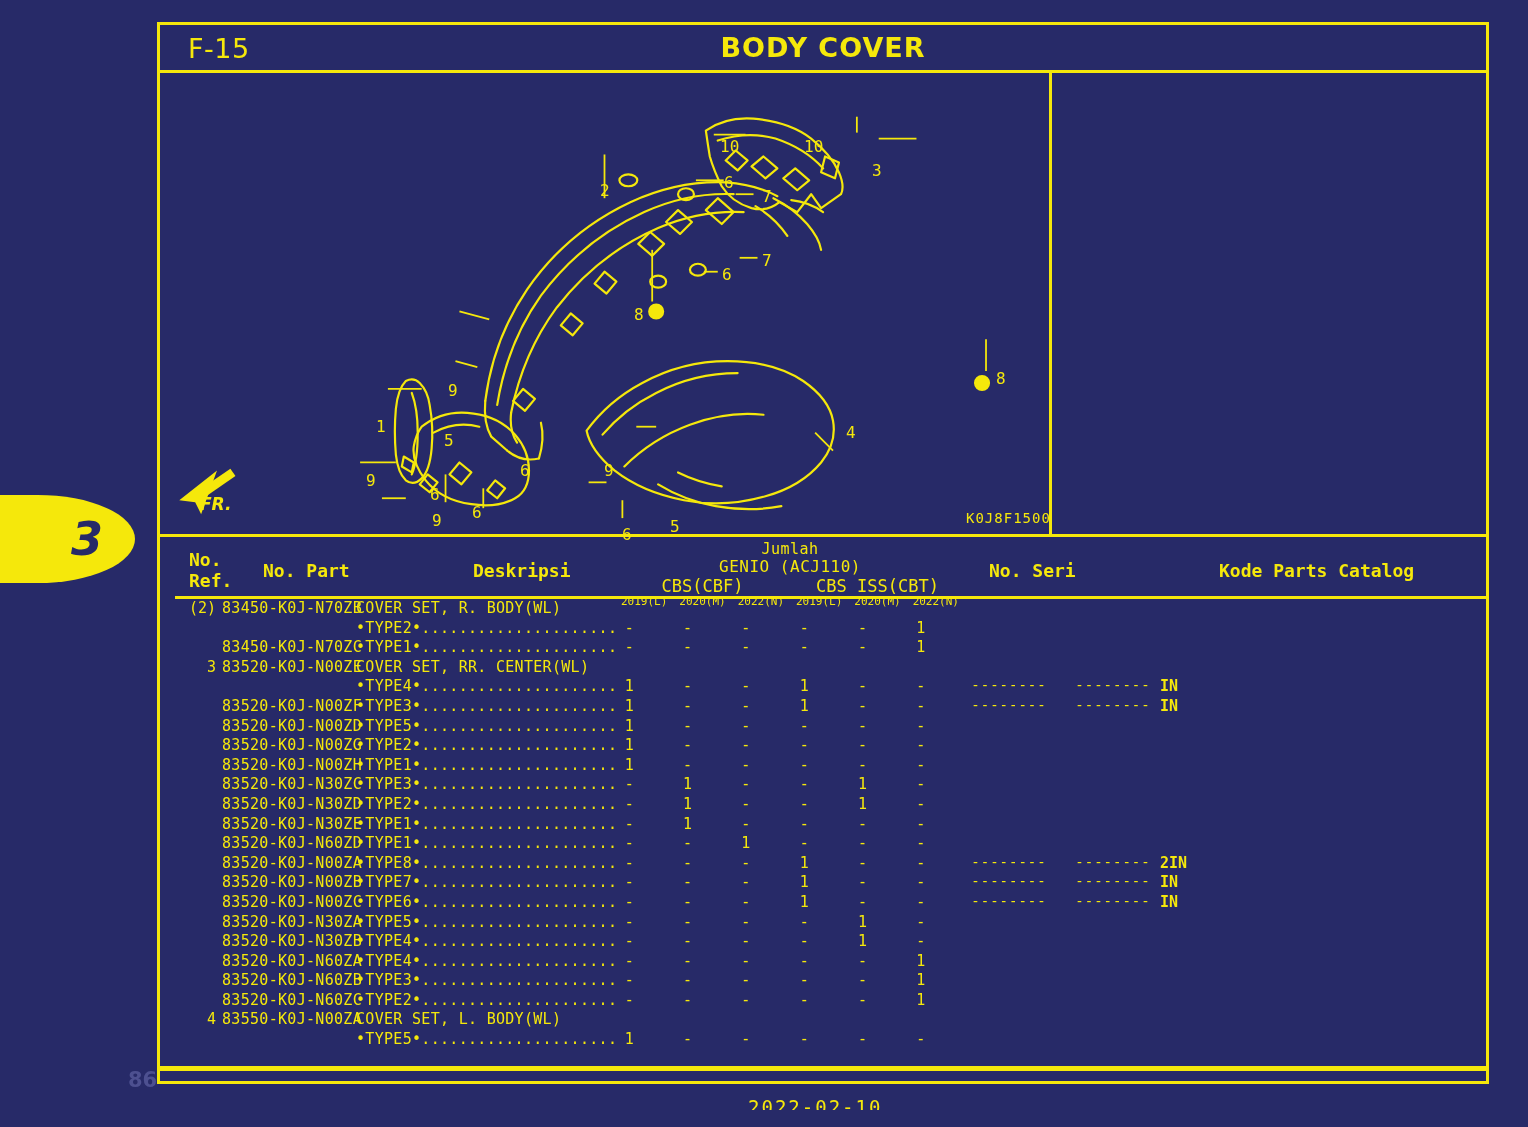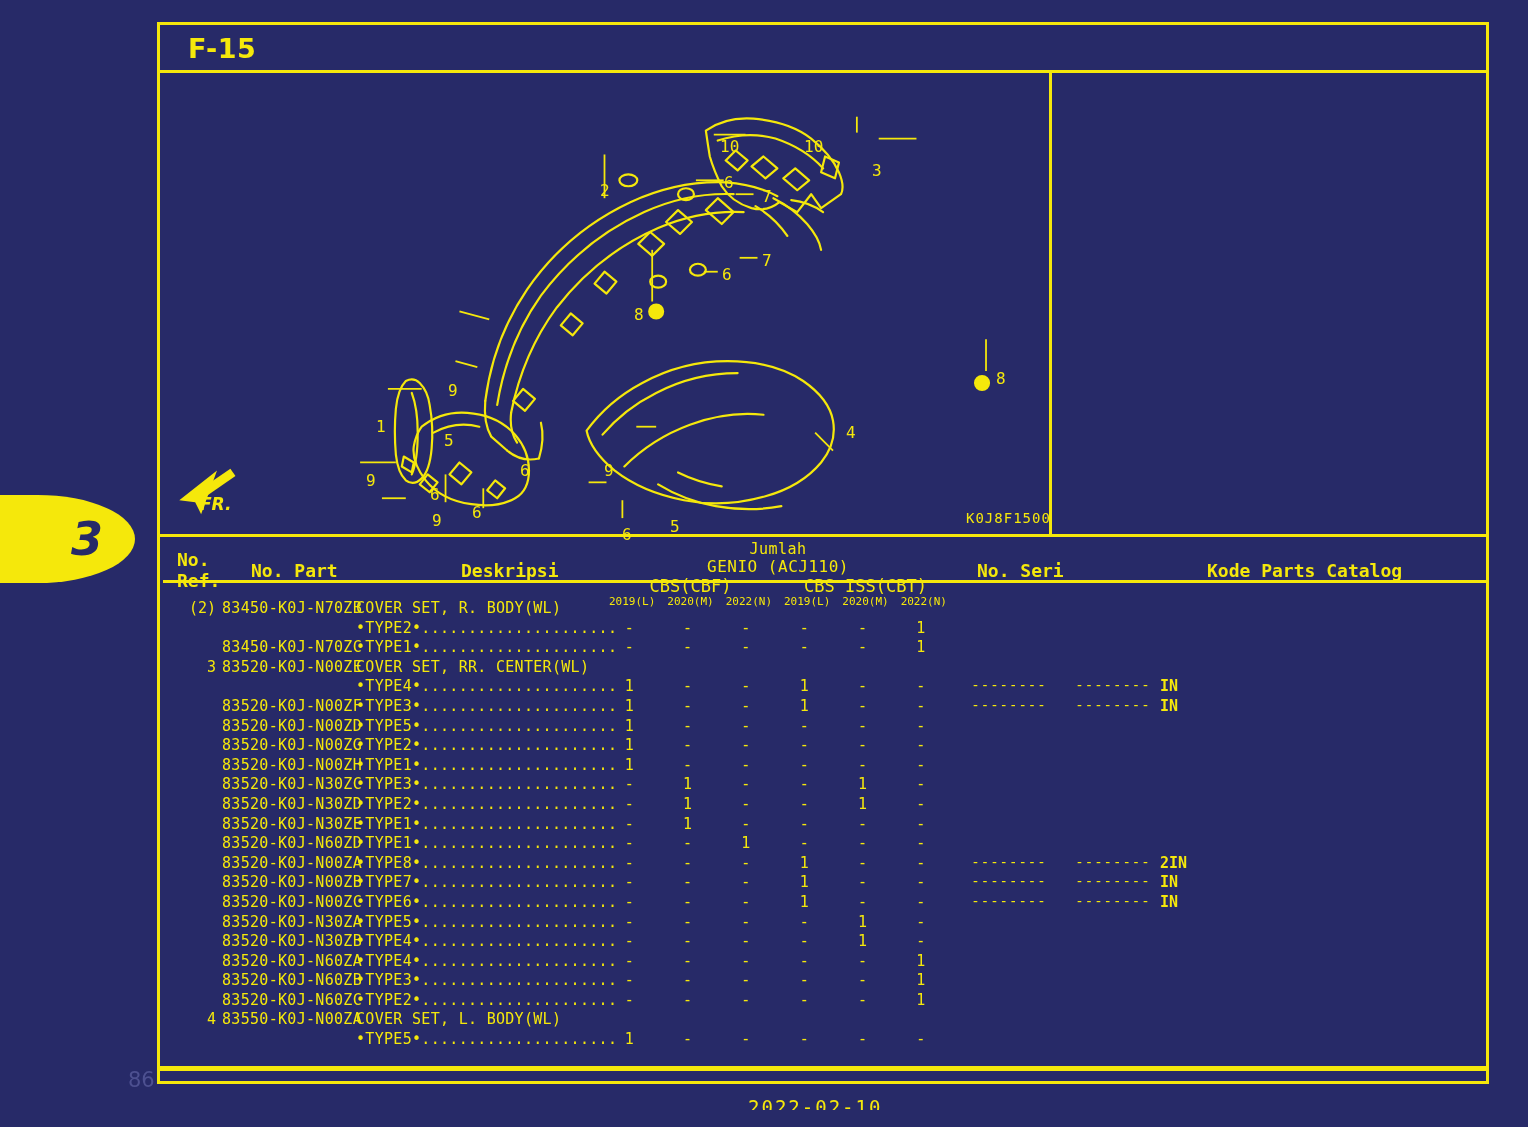--- a/index.html
+++ b/index.html
@@ -30,21 +30,21 @@
     font-weight: bold; font-style: italic;
     font-size: 46px; color: #272a68;
     line-height: 1;
   }
 
   
   .page-num {
     position: absolute;
     left: 128px; top: 1068px;
     font-family: "DejaVu Sans", sans-serif;
-    font-weight: normal; font-size: 21px;
+    font-weight: bold; font-size: 21px;
     color: #4d5090;
   }
   .footer-date {
     position: absolute;
     left: 748px; top: 1096px;
     font-family: "DejaVu Sans Mono", monospace;
     font-size: 19px; color: #f5e80b;
     letter-spacing: 2px;
     overflow: hidden; height: 14px;
   }
@@ -59,21 +59,21 @@
 
   
   .titlebar {
     position: absolute;
     left: 0; top: 0; right: 0; height: 48px;
     border-bottom: 3px solid #f5e80b;
   }
   .sheet-code {
     position: absolute; left: 28px; top: 8px;
     font-family: "DejaVu Sans", sans-serif;
-    font-weight: bold; font-size: 27px;
+    font-weight: normal; font-size: 27px;
     color: #f5e80b; letter-spacing: 0.5px;
   }
   .sheet-title {
     position: absolute; left: 0; right: 0; top: 7px;
     text-align: center;
     font-family: "DejaVu Sans", sans-serif;
     font-weight: bold; font-size: 27px;
     color: #f5e80b; letter-spacing: 1px;
   }
 
@@ -95,21 +95,21 @@
   .diagram-code {
     position: absolute;
     left: 806px; top: 437px;
     font-family: "DejaVu Sans Mono", monospace;
     font-size: 14px; color: #f5e80b; letter-spacing: 1px;
   }
 
   
   .thead {
     position: absolute;
-    left: 3px; top: 512px; right: 0; height: 46px;
+    left: 15px; top: 512px; right: 0; height: 62px;
     border-bottom: 3px solid #f5e80b;
     color: #f5e80b;
   }
   .th {
     position: absolute;
     font-family: "DejaVu Sans Mono", monospace;
     font-size: 18px; font-weight: bold;
     white-space: pre;
   }
   .th-noref   { left: 14px;  top: 12px; line-height: 21px; }
@@ -167,20 +167,21 @@
     <span>3</span>
   </div>
 
   <div class="page-num">86</div>
   <div class="footer-date">2022-02-10</div>
 
   <div class="frame">
 
     <div class="titlebar">
       <div class="sheet-code">F-15</div>
+      <div class="sheet-title">BODY COVER</div>
     </div>
 
     <div class="illus">
       <svg class="illus-svg" viewBox="0 0 892 464">
         <g fill="none" stroke="#f5e80b" stroke-width="2.2" stroke-linejoin="round" stroke-linecap="round">
 
           <path d="M548 58 q20 -14 48 -12 q36 3 58 20 q20 16 28 34 q6 14 2 22 l-20 14 l-10 -14 l-14 18 l-18 -10
                    q-12 10 -28 6 q-20 -6 -30 -22 q-8 -16 -12 -30 q-2 -12 -4 -26 z"></path>
           <path d="M560 68 q30 -10 58 -2 q30 10 48 30"></path>
           <path d="M578 78 l12 10 l-10 10 l-12 -10 z M606 84 l14 12 l-12 10 l-14 -12 z M638 96 l14 12 l-12 10 l-14 -12 z"></path>

